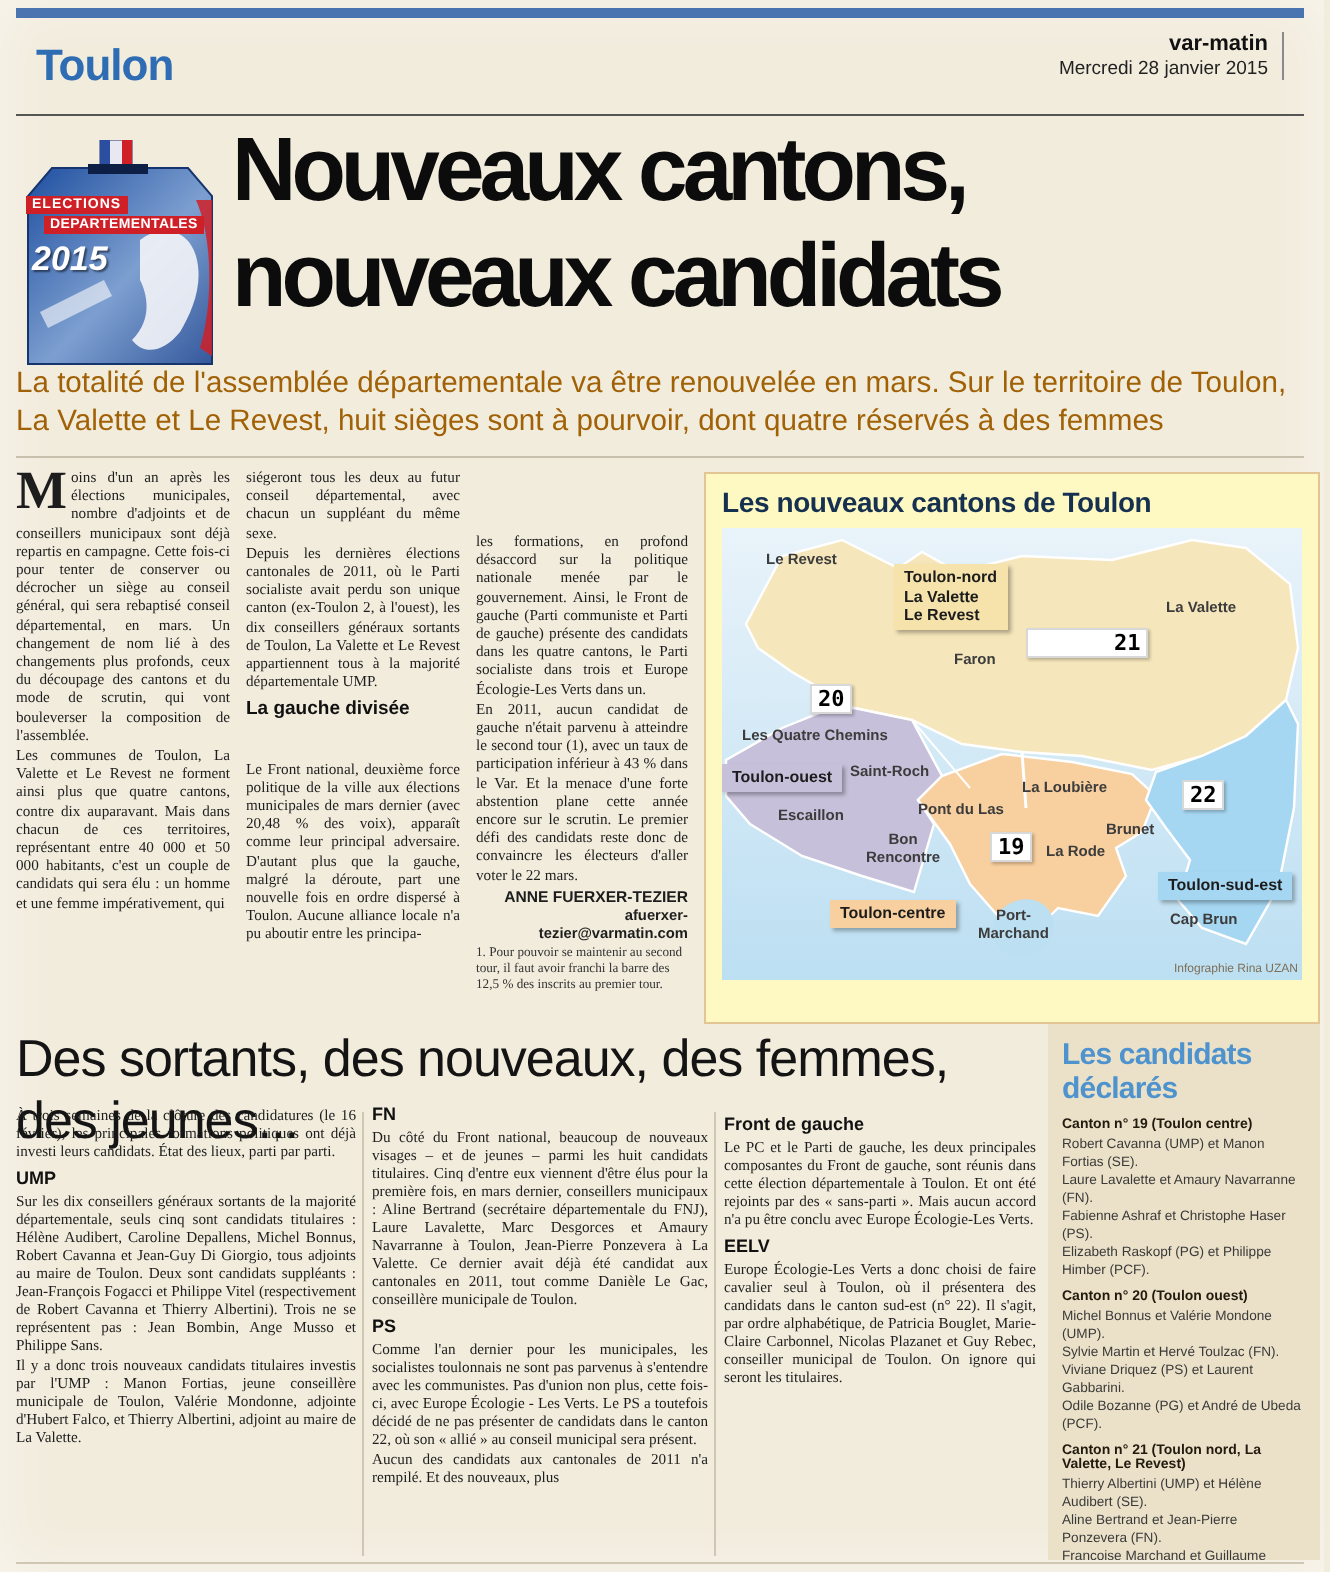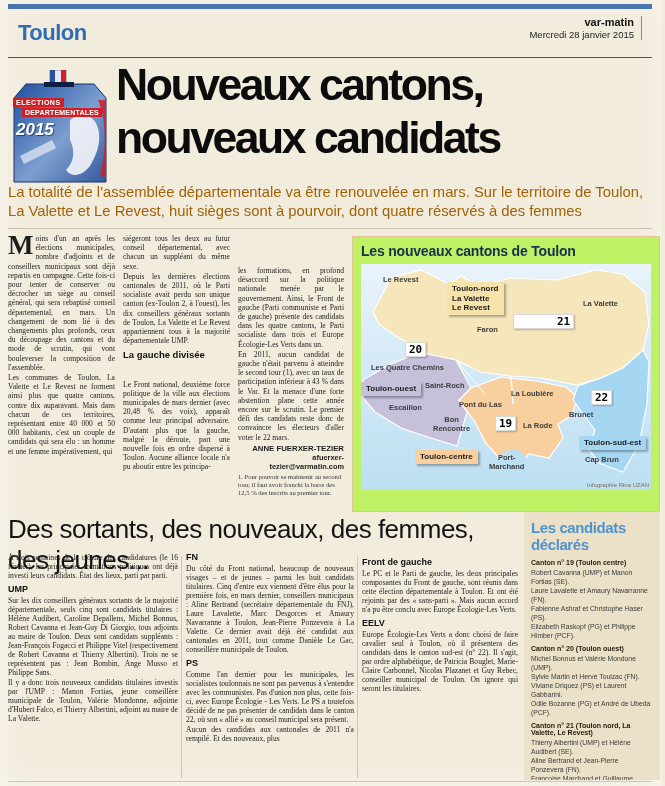--- a/index.html
+++ b/index.html
@@ -50,21 +50,21 @@
   .subhead { font-family:"Liberation Sans", sans-serif; font-weight:bold; font-size:9.5px;
              margin:5px 0 20px; color:#111; }
   .byline { font-family:"Liberation Sans", sans-serif; font-weight:bold; font-size:7.8px;
             text-align:right; margin-top:2px; }
   .author-email { font-family:"Liberation Sans", sans-serif; font-weight:bold; font-size:7.4px;
                   text-align:right; }
   .footnote { font-size:6.6px; line-height:8px; color:#333; margin-top:2px; text-align:left; }
 
   
   .map-panel { position:absolute; left:352px; top:236px; width:308px; height:276px;
-               background:#bef264; border:1px solid #e3c493; padding:6px 8px 4px; }
+               background:#fef9c3; border:1px solid #e3c493; padding:6px 8px 4px; }
   .map-title { font-size:14px; font-weight:bold; color:#16304f; letter-spacing:-0.2px; }
   .map-canvas { position:relative; width:290px; height:226px; margin-top:5px; }
   .map-canvas svg { position:absolute; left:0; top:0; }
   .mlabel { position:absolute; font-size:7.5px; font-weight:bold; color:#3c3c3c;
             white-space:pre-line; line-height:8.5px; }
   .mchip { position:absolute; font-size:8px; font-weight:bold; color:#1c1c1c; padding:2px 5px;
            box-shadow:1.5px 1.5px 2px rgba(0,0,0,.3); white-space:pre-line; line-height:9.5px; }
   .mnum { position:absolute; background:#fff; border:1px solid #d8d8d8; font-weight:bold;
           font-size:11px; padding:0 3px; box-shadow:1px 1px 1.5px rgba(0,0,0,.25);
           font-family:"DejaVu Sans Mono", monospace; }
@@ -190,21 +190,21 @@
       <div class="mnum" style="left:152px; top:50px;padding-left:43px;">21</div>
       <div class="mlabel" style="left:116px; top:62px;">Faron</div>
       <div class="mnum" style="left:44px; top:78px;">20</div>
       <div class="mlabel" style="left:10px; top:100px;">Les Quatre Chemins</div>
       <div class="mchip" style="left:0px; top:118px; background:#c6c0da;">Toulon-ouest</div>
       <div class="mlabel" style="left:64px; top:118px;">Saint-Roch</div>
       <div class="mlabel" style="left:150px; top:126px;">La Loubière</div>
       <div class="mnum" style="left:230px; top:126px;">22</div>
       <div class="mlabel" style="left:28px; top:140px;">Escaillon</div>
       <div class="mlabel" style="left:98px; top:137px;">Pont du Las</div>
-      <div class="mlabel" style="left:208px; top:147px;">Brunet</div>
+      <div class="mlabel" style="left:192px; top:147px;">Brunet</div>
       <div class="mlabel" style="left:72px; top:152px; text-align:center;">Bon
 Rencontre</div>
       <div class="mnum" style="left:134px; top:152px;">19</div>
       <div class="mlabel" style="left:162px; top:158px;">La Rode</div>
       <div class="mchip" style="left:218px; top:172px; background:#a6d7f2;">Toulon-sud-est</div>
       <div class="mchip" style="left:54px; top:186px; background:#f8cf9f;">Toulon-centre</div>
       <div class="mlabel" style="left:128px; top:190px; text-align:center;">Port-
 Marchand</div>
       <div class="mlabel" style="left:224px; top:192px;">Cap Brun</div>
       <div class="map-credit">Infographie Rina UZAN</div>

